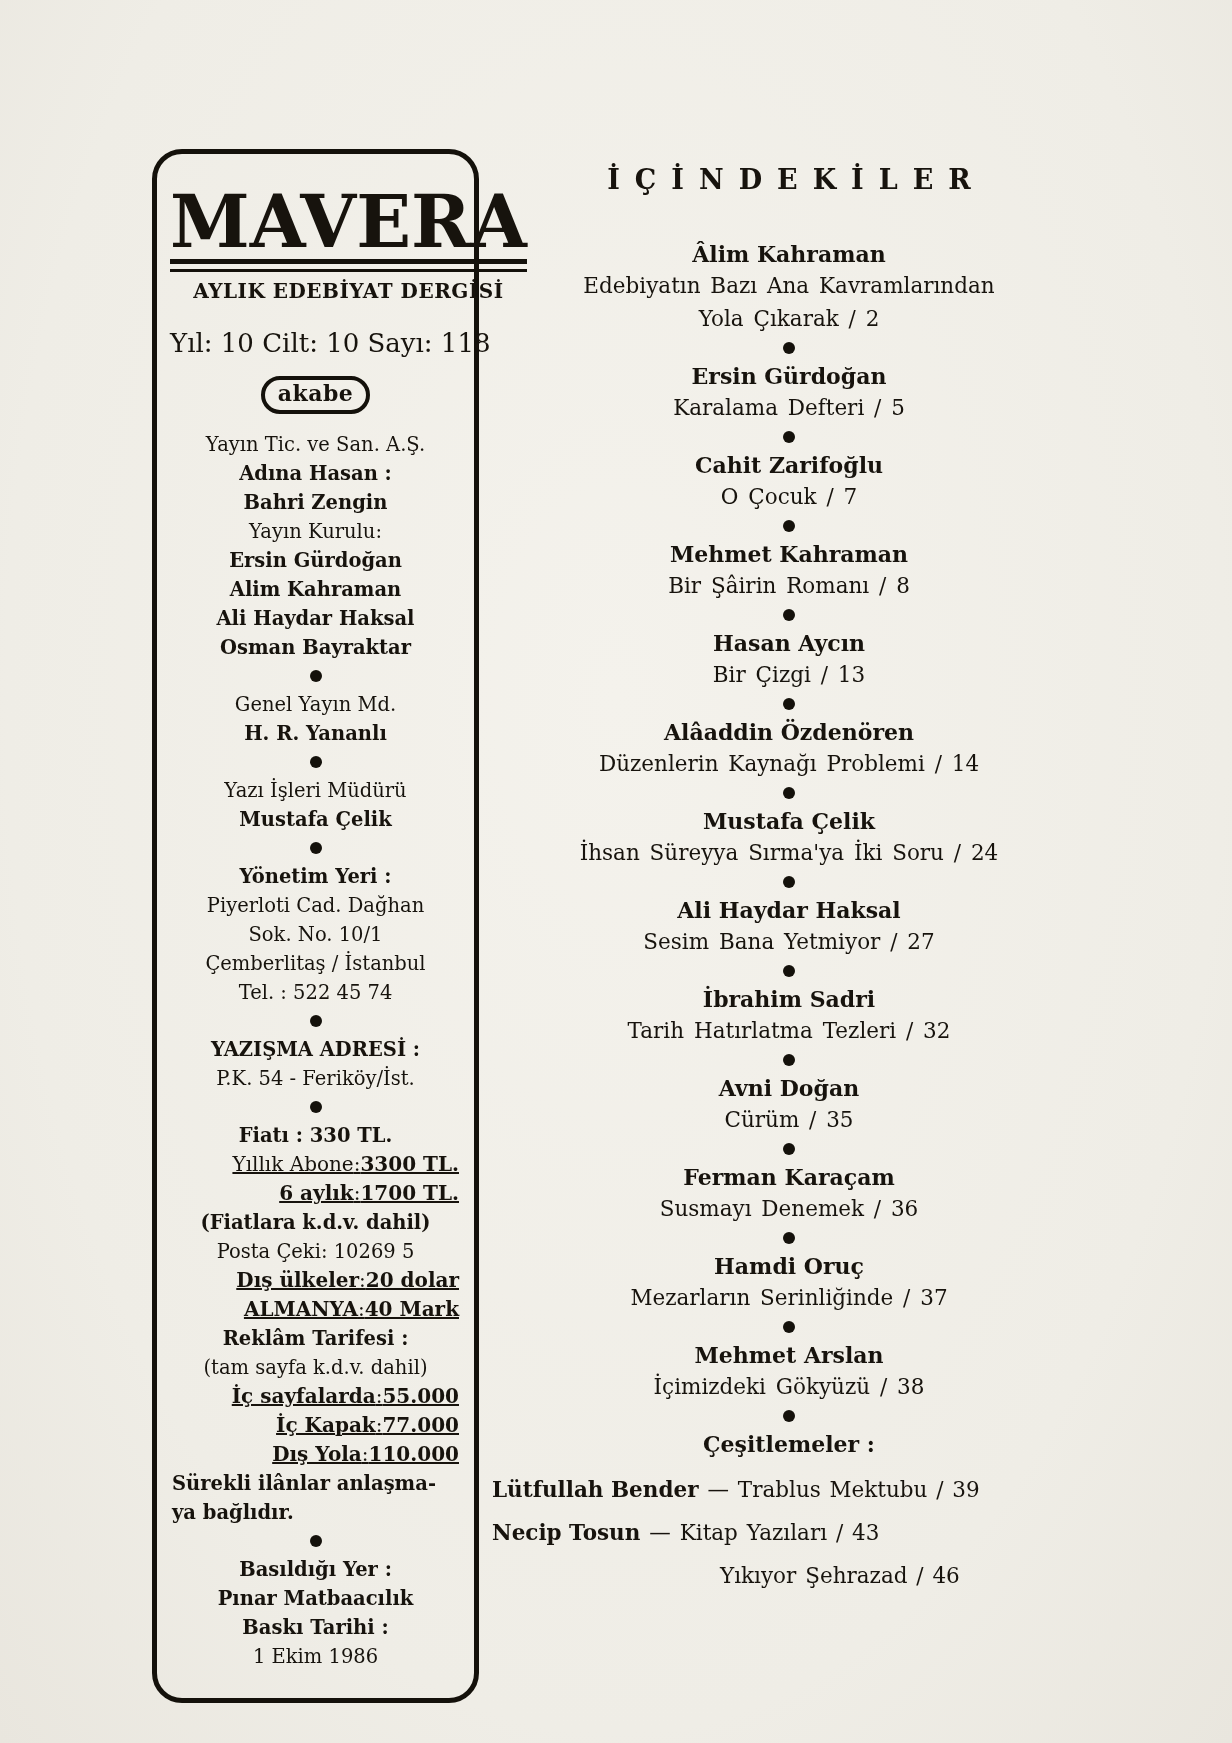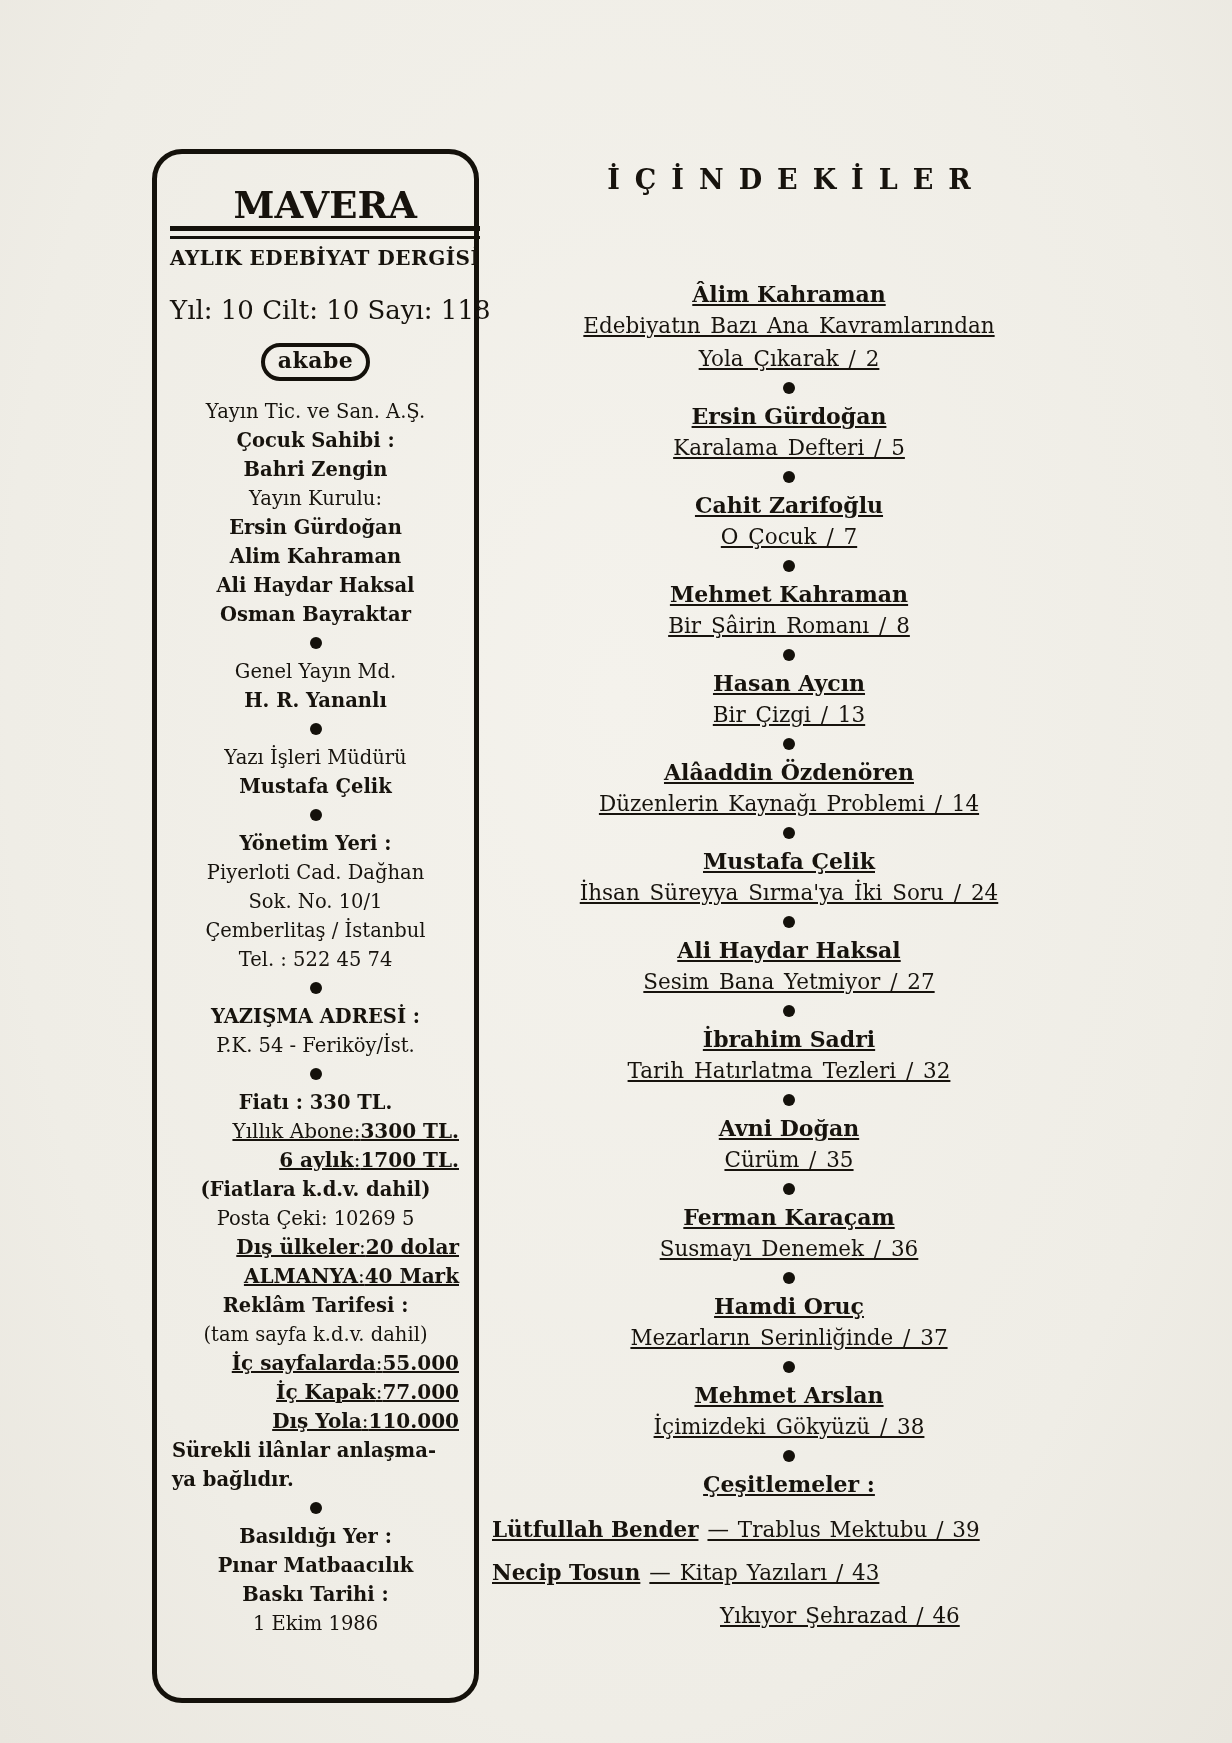--- a/index.html
+++ b/index.html
@@ -10,41 +10,41 @@
     font-family:"DejaVu Serif","Liberation Serif",serif;
     color:#17130d; overflow:hidden;
   }
   
   .masthead-box {
     position:absolute; left:152px; top:149px; width:327px; height:1554px;
     border:5px solid #14110b; border-radius:30px; box-sizing:border-box;
     padding:26px 13px 0; text-align:center;
   }
   .logo-wrap { display:inline-block; margin-top:8px; }
-  .logo { font-size:37px; font-weight:bold; line-height:0.95; letter-spacing:0px; }
+  .logo { font-size:72px; font-weight:bold; line-height:0.95; letter-spacing:0px; }
   .logo-rule1 { height:5px; background:#14110b; margin-top:3px; }
   .logo-rule2 { height:3px; background:#14110b; margin-top:5px; }
   .tagline { font-size:20px; font-weight:bold; letter-spacing:0.5px; margin-top:7px; white-space:nowrap; }
   .issue { font-size:26px; margin-top:25px; white-space:nowrap; }
   .badge {
     display:inline-block; margin-top:18px; border:4px solid #14110b; border-radius:999px;
     padding:0px 13px 4px; font-size:22px; font-weight:bold; letter-spacing:0.5px;
   }
   .mblock { margin-top:16px; }
   .mline { font-size:19.5px; line-height:29px; white-space:nowrap; }
   .b { font-weight:bold; }
   .dot { width:12px; height:12px; border-radius:50%; background:#14110b; margin:8px auto; }
   .kv { display:flex; justify-content:flex-end; align-items:baseline; font-size:20px; line-height:29px; padding:0 2px;text-decoration:underline; }
   .kv .v { font-weight:bold; }
   .leftline { text-align:left; padding:0 2px; }
   .fill { text-align:justify; }
   
   .toc { position:absolute; left:492px; top:164px; width:594px; text-align:center; }
   .toc-title { font-size:27px; font-weight:bold; letter-spacing:15px; margin-left:15px; white-space:nowrap; }
-  .toc-body { margin-top:84px;text-decoration:underline; }
+  .toc-body { margin-top:44px; }
   .toc-author { font-size:22px; font-weight:bold; line-height:30px; }
   .toc-line { font-size:21.5px; line-height:33px; word-spacing:3px; }
   .toc .dot { margin:7px auto; }
   .misc-label { font-size:22px; font-weight:bold; line-height:30px; margin-top:4px; }
   .misc { text-align:left; margin-top:9px; font-size:21.5px; }
   .misc-row { line-height:43px; white-space:nowrap; }
   .misc-row .a { font-weight:bold; margin-right:9px; }
   .misc-row .r { word-spacing:2px; }
   .misc-wrap { margin-left:228px; line-height:43px; word-spacing:2px; }
 </style>
@@ -63,21 +63,21 @@
     </div>
 
     <div class="issue">Yıl: 10 Cilt: 10 Sayı: 118</div>
 
     <div>
       <span class="badge">akabe</span>
     </div>
 
     <div class="mblock">
       <div class="mline">Yayın Tic. ve San. A.Ş.</div>
-      <div class="mline b">Çocuk Sahibi :</div>
+      <div class="mline b">Adına Hasan :</div>
       <div class="mline b">Bahri Zengin</div>
       <div class="mline">Yayın Kurulu:</div>
       <div class="mline b">Ersin Gürdoğan</div>
       <div class="mline b">Alim Kahraman</div>
       <div class="mline b">Ali Haydar Haksal</div>
       <div class="mline b">Osman Bayraktar</div>
     </div>
 
     <div class="dot"></div>
 

